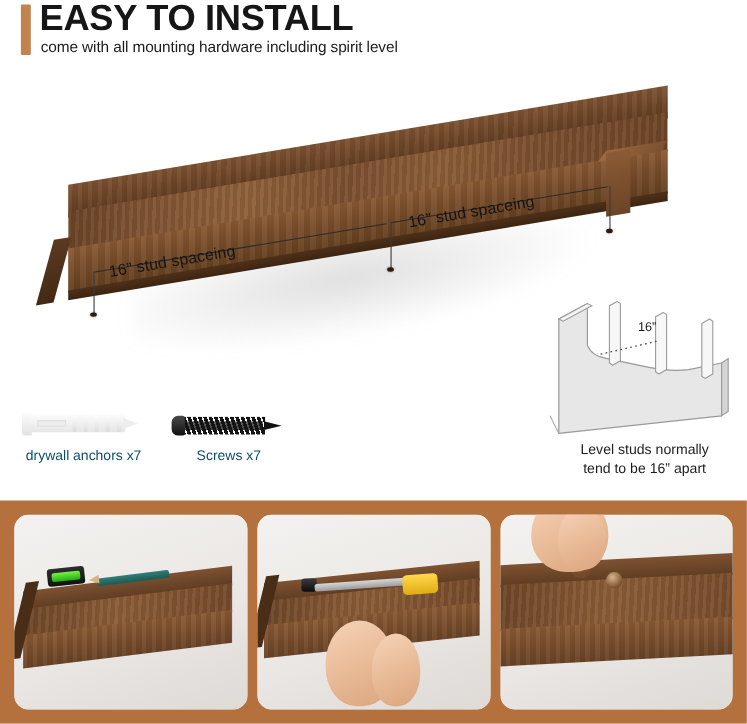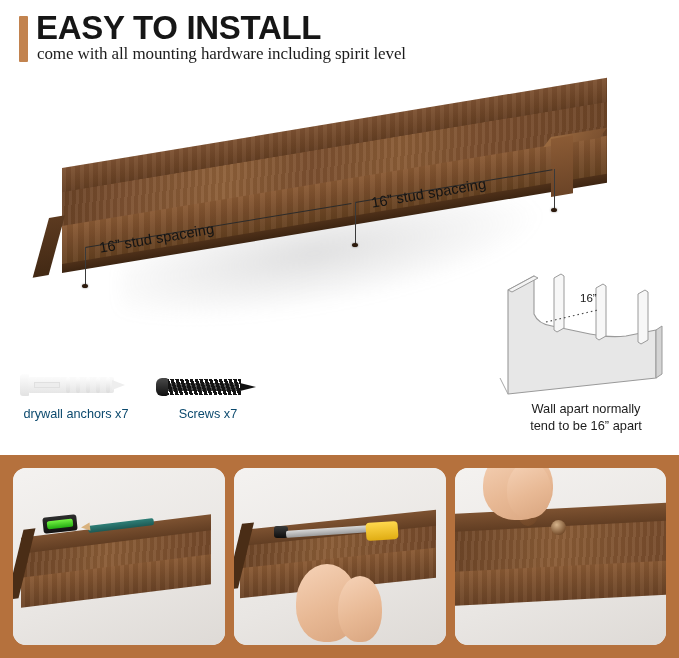--- a/index.html
+++ b/index.html
@@ -4,35 +4,35 @@
 <style>
   html,body{margin:0;padding:0;}
   body{
     width:679px;height:658px;overflow:hidden;background:#ffffff;
     font-family:"Liberation Sans", sans-serif;color:#1a1a1a;
     -webkit-font-smoothing:antialiased;
   }
   .page{position:relative;width:679px;height:658px;}
 
   
-  .header{position:absolute;left:0;top:12px;width:674px;height:62px;}
+  .header{position:absolute;left:0;top:0;width:674px;height:62px;}
   .accent-bar{
     position:absolute;left:19px;top:4px;width:9px;height:46px;
     background:linear-gradient(180deg,#c4norm,#c98a54);
     background-color:#c2834f;border-radius:1px;
   }
   .title{
     position:absolute;left:36px;top:-4px;
     font-size:33px;font-weight:bold;letter-spacing:-0.3px;color:#161616;
     line-height:40px;white-space:nowrap;
   }
   .subtitle{
     position:absolute;left:37px;top:30px;
-    font-size:17px;font-weight:400;color:#1c1c1c;
-    line-height:24px;white-space:nowrap;letter-spacing:-0.1px;font-family:Liberation Serif, serif;
+    font-size:14px;font-weight:400;color:#1c1c1c;
+    line-height:24px;white-space:nowrap;letter-spacing:-0.1px;
   }
 
   
   .hero{position:absolute;left:0;top:62px;width:679px;height:300px;}
 
   .shelf-shadow{
     position:absolute;left:120px;top:150px;width:430px;height:95px;
     background:radial-gradient(ellipse at 45% 40%,rgba(150,150,152,.30),rgba(255,255,255,0) 68%);
     transform:skewY(-9.2deg);filter:blur(7px);
   }
@@ -360,21 +360,21 @@
       <g fill="#f7f7f7" stroke="#9a9a9a" stroke-width="1" stroke-linejoin="round">
         <path d="M56 26 L63 22 L66 24 L66 76 L59 80 L56 78 Z"></path>
         <path d="M98 36 L105 32 L108 34 L108 84 L101 88 L98 86 Z"></path>
         <path d="M140 42 L147 38 L150 40 L150 88 L143 92 L140 90 Z"></path>
       </g>
 
       <path d="M48 70 L100 58" stroke="#4a4a4a" stroke-width="1.1" stroke-dasharray="1.6 3" fill="none"></path>
     </svg>
     <div class="studs-16">16”</div>
     <div class="studs-cap">
-      <span>Wall apart normally</span><br>
+      <span>Level studs normally</span><br>
       <span>tend to be 16” apart</span>
     </div>
   </div>
 
   <div class="strip">
 
     <div class="panel p1">
       <div class="wallbg"></div>
       <div class="ps ps-back" style="left:8px;top:58px;width:190px;height:18px;transform:skewY(-7deg);"></div>
       <div class="ps ps-top" style="left:8px;top:74px;width:190px;height:26px;transform:skewY(-7deg);"></div>

